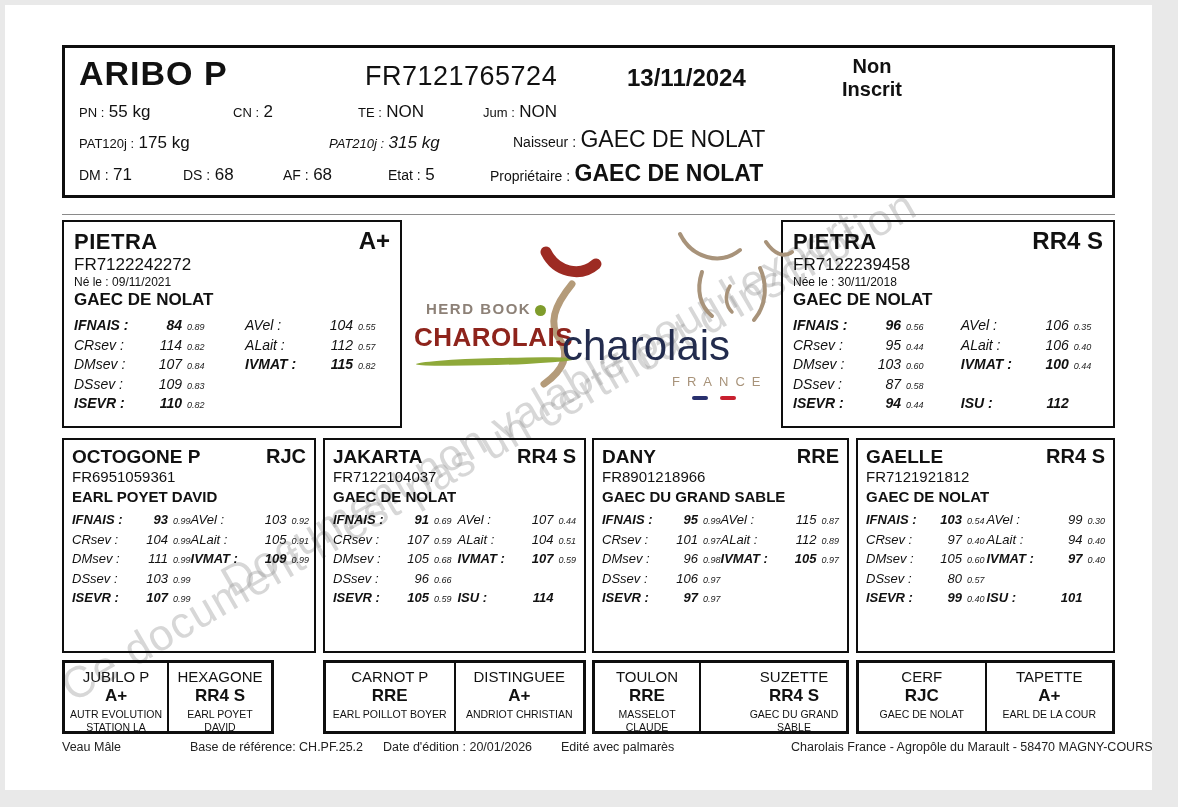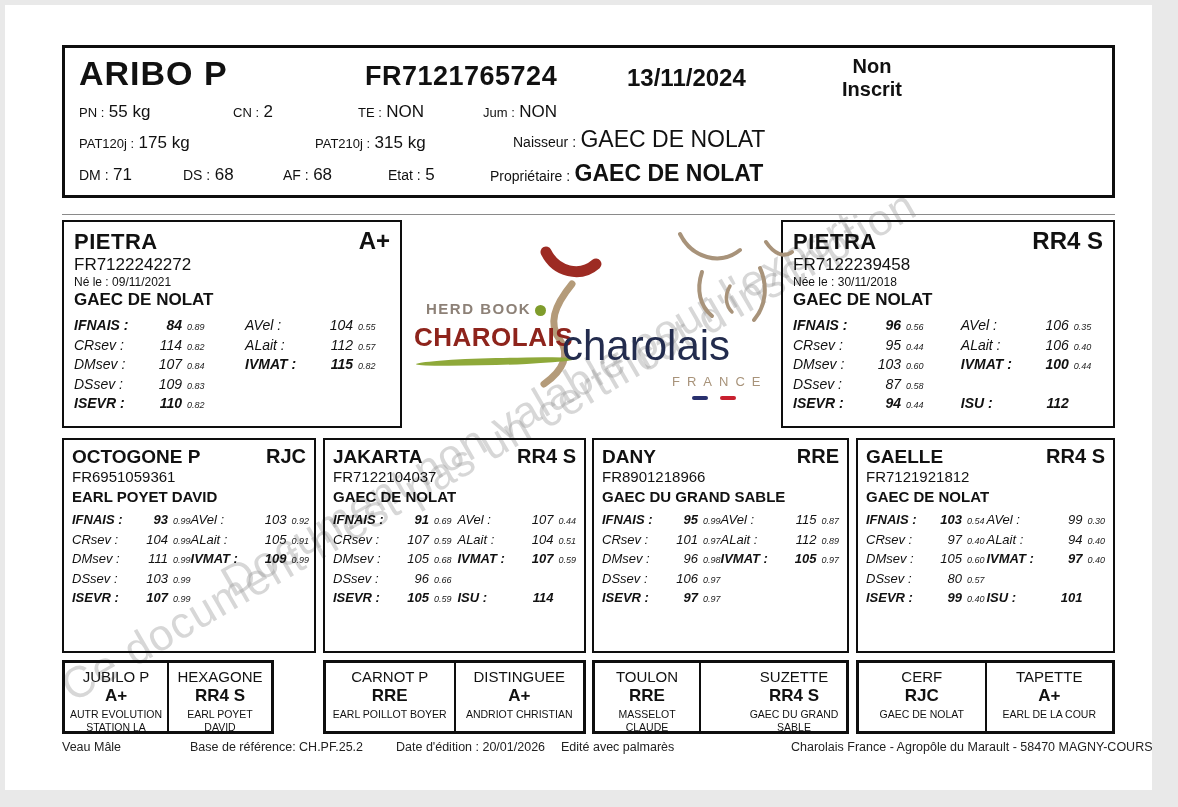--- a/index.html
+++ b/index.html
@@ -9,21 +9,21 @@
 
   .abs { position:absolute; }
   .b { font-weight:bold; }
 
   
   .wm { position:absolute; font-size:44px; color:rgba(150,150,150,0.38); white-space:nowrap; transform-origin:0 50%; letter-spacing:1px; pointer-events:none; }
 
   
   .header-box { left:62px; top:45px; width:1053px; height:153px; border:3px solid #0e0e0e; background:transparent; }
   .animal-name { left:14px; top:6px; font-size:34px; font-weight:bold; letter-spacing:1px; }
-  .animal-id { left:300px; top:13px; font-size:27px; font-weight:bold; letter-spacing:0.5px; }
+  .animal-id { left:300px; top:13px; font-size:27px; font-weight:normal; letter-spacing:0.5px; }
   .cert-date { left:562px; top:16px; font-size:24px; font-weight:bold; }
   .status { left:742px; top:7px; width:130px; text-align:center; font-size:20px; font-weight:bold; line-height:1.15; }
   .fl { font-size:13px; color:#111; }
   .fv { font-size:17px; }
   .fl2 { font-size:14px; }
   .bigv { font-size:23px; }
   .pair { position:absolute; white-space:nowrap; }
 
   .sep-line { left:62px; top:214px; width:1053px; height:0; border-top:1.5px solid #8a8a8a; }
 
@@ -94,21 +94,21 @@
       <div>Non</div>
       <div>Inscrit</div>
     </div>
 
     <span class="pair" style="left:14px; top:54px;"><span class="fl">PN :</span> <span class="fv">55 kg</span></span>
     <span class="pair" style="left:168px; top:54px;"><span class="fl">CN :</span> <span class="fv">2</span></span>
     <span class="pair" style="left:293px; top:54px;"><span class="fl">TE :</span> <span class="fv">NON</span></span>
     <span class="pair" style="left:418px; top:54px;"><span class="fl">Jum :</span> <span class="fv">NON</span></span>
 
     <span class="pair" style="left:14px; top:85px;"><span class="fl">PAT120j :</span> <span class="fv">175 kg</span></span>
-    <span class="pair" style="left:250px; top:85px;"><span class="fl">PAT210j :</span> <span class="fv">315 kg</span></span>
+    <span class="pair" style="left:264px; top:85px;font-style:italic;"><span class="fl">PAT210j :</span> <span class="fv">315 kg</span></span>
     <span class="pair" style="left:448px; top:78px;"><span class="fl2">Naisseur :</span> <span class="bigv">GAEC DE NOLAT</span></span>
 
     <span class="pair" style="left:14px; top:117px;"><span class="fl2">DM :</span> <span class="fv">71</span></span>
     <span class="pair" style="left:118px; top:117px;"><span class="fl2">DS :</span> <span class="fv">68</span></span>
     <span class="pair" style="left:218px; top:117px;"><span class="fl2">AF :</span> <span class="fv">68</span></span>
     <span class="pair" style="left:323px; top:117px;"><span class="fl2">Etat :</span> <span class="fv">5</span></span>
     <span class="pair" style="left:425px; top:112px;"><span class="fl2">Propriétaire :</span> <span class="bigv b">GAEC DE NOLAT</span></span>
   </div>
 
   <div class="abs sep-line"></div>
@@ -541,17 +541,17 @@
     <div class="ggcell">
       <div class="gg-name">TAPETTE</div>
       <div class="gg-qual">A+</div>
       <div class="gg-breeder">EARL DE LA COUR</div>
     </div>
   </div>
 
   <div class="abs footer">
     <span style="left:62px;">Veau Mâle</span>
     <span style="left:190px;">Base de référence: CH.PF.25.2</span>
-    <span style="left:396px;">Date d'édition : 20/01/2026</span>
+    <span style="left:383px;">Date d'édition : 20/01/2026</span>
     <span style="left:561px;">Edité avec palmarès</span>
     <span style="left:791px;">Charolais France - Agropôle du Marault - 58470 MAGNY-COURS</span>
   </div>
 </div>
 
 </body></html>

